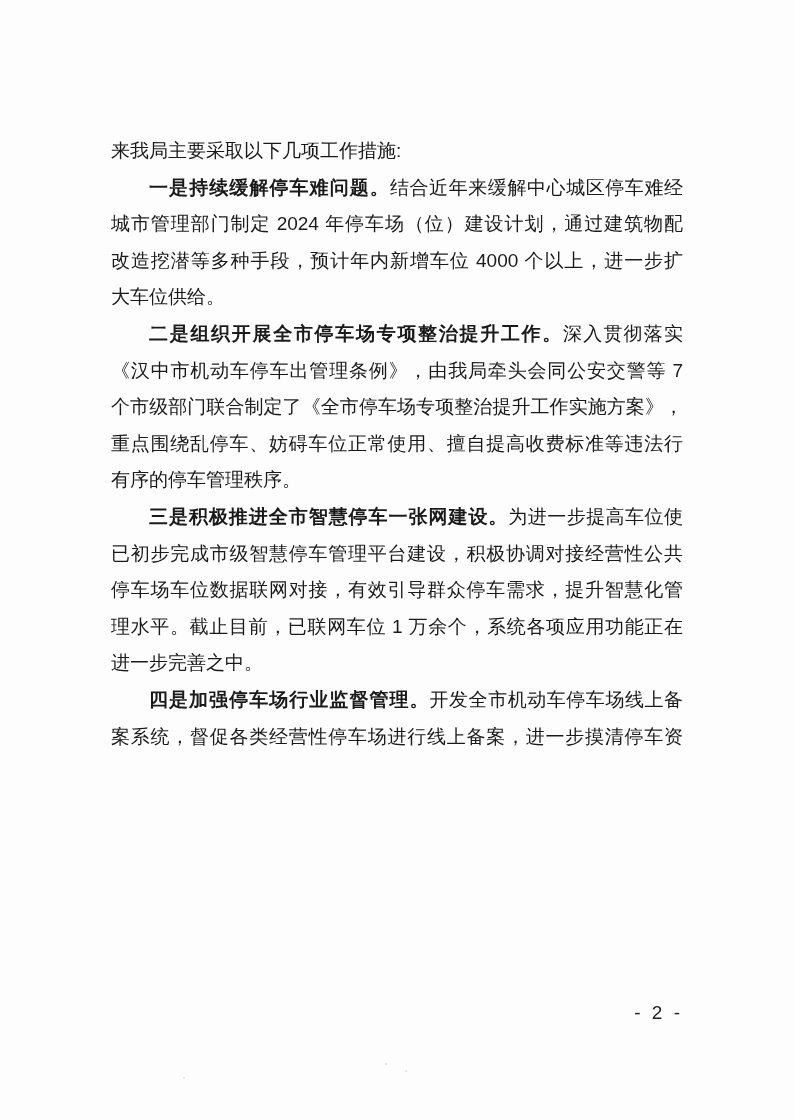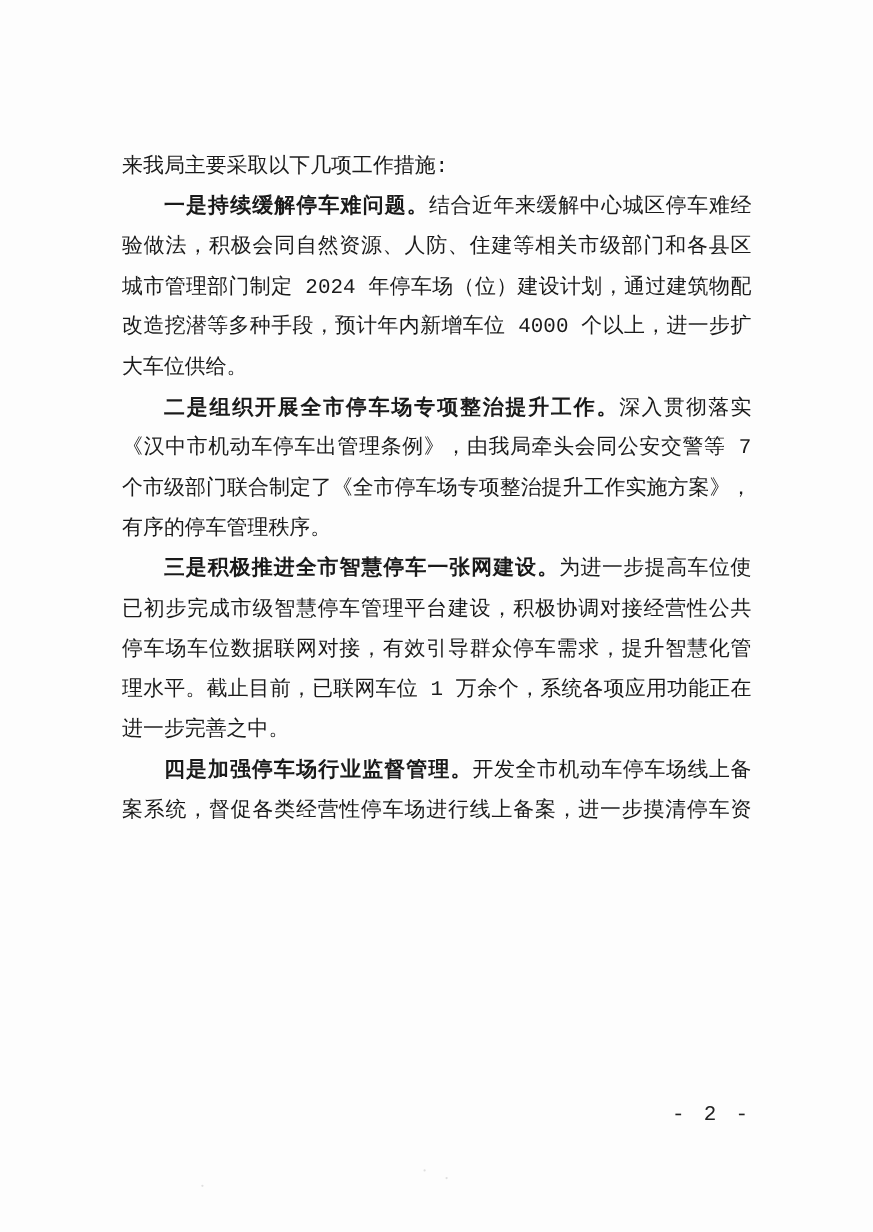--- a/index.html
+++ b/index.html
@@ -7,21 +7,21 @@
     margin: 0;
     padding: 0;
     background: #ffffff;
   }
   .page {
     position: relative;
     width: 794px;
     height: 1120px;
     background: #fdfdfd;
     overflow: hidden;
-    font-family: Liberation Mono, monospace;
+    font-family: Liberation Sans, sans-serif;
   }
   .doc-body {
     position: absolute;
     left: 111px;
     top: 133px;
     width: 572px;
     font-size: 19px;
     line-height: 36.6px;
     color: #1a1a1a;
     text-align: justify;
@@ -64,27 +64,27 @@
 </style>
 </head>
 <body>
 
 <main class="page">
 
   <section class="doc-body">
 
   <div class="line"><span>来我局主要采取以下几项工作措施:</span></div>
       <div class="line fill indent"><span class="lead">一是持续缓解停车难问题。</span><span>结合近年来缓解中心城区停车难经</span></div>
-      <div class="line fill"><span>验做法，积极会同自然资源、人防、住建等相关市级部门和各县区</span></div>
       <div class="line fill"><span>城市管理部门制定 2024 年停车场（位）建设计划，通过建筑物配</span></div>
       <div class="line fill"><span>改造挖潜等多种手段，预计年内新增车位 4000 个以上，进一步扩</span></div>
       <div class="line"><span>大车位供给。</span></div>
       <div class="line fill indent"><span class="lead">二是组织开展全市停车场专项整治提升工作。</span><span>深入贯彻落实</span></div>
       <div class="line fill"><span>《汉中市机动车停车出管理条例》，由我局牵头会同公安交警等 7</span></div>
       <div class="line fill"><span>个市级部门联合制定了《全市停车场专项整治提升工作实施方案》，</span></div>
+      <div class="line fill"><span>重点围绕乱停车、妨碍车位正常使用、擅自提高收费标准等违法行</span></div>
       <div class="line"><span>有序的停车管理秩序。</span></div>
       <div class="line fill indent"><span class="lead">三是积极推进全市智慧停车一张网建设。</span><span>为进一步提高车位使</span></div>
       <div class="line fill"><span>已初步完成市级智慧停车管理平台建设，积极协调对接经营性公共</span></div>
       <div class="line fill"><span>停车场车位数据联网对接，有效引导群众停车需求，提升智慧化管</span></div>
       <div class="line fill"><span>理水平。截止目前，已联网车位 1 万余个，系统各项应用功能正在</span></div>
       <div class="line"><span>进一步完善之中。</span></div>
       <div class="line fill indent"><span class="lead">四是加强停车场行业监督管理。</span><span>开发全市机动车停车场线上备</span></div>
       <div class="line fill"><span>案系统，督促各类经营性停车场进行线上备案，进一步摸清停车资</span></div>
     </section>
 

